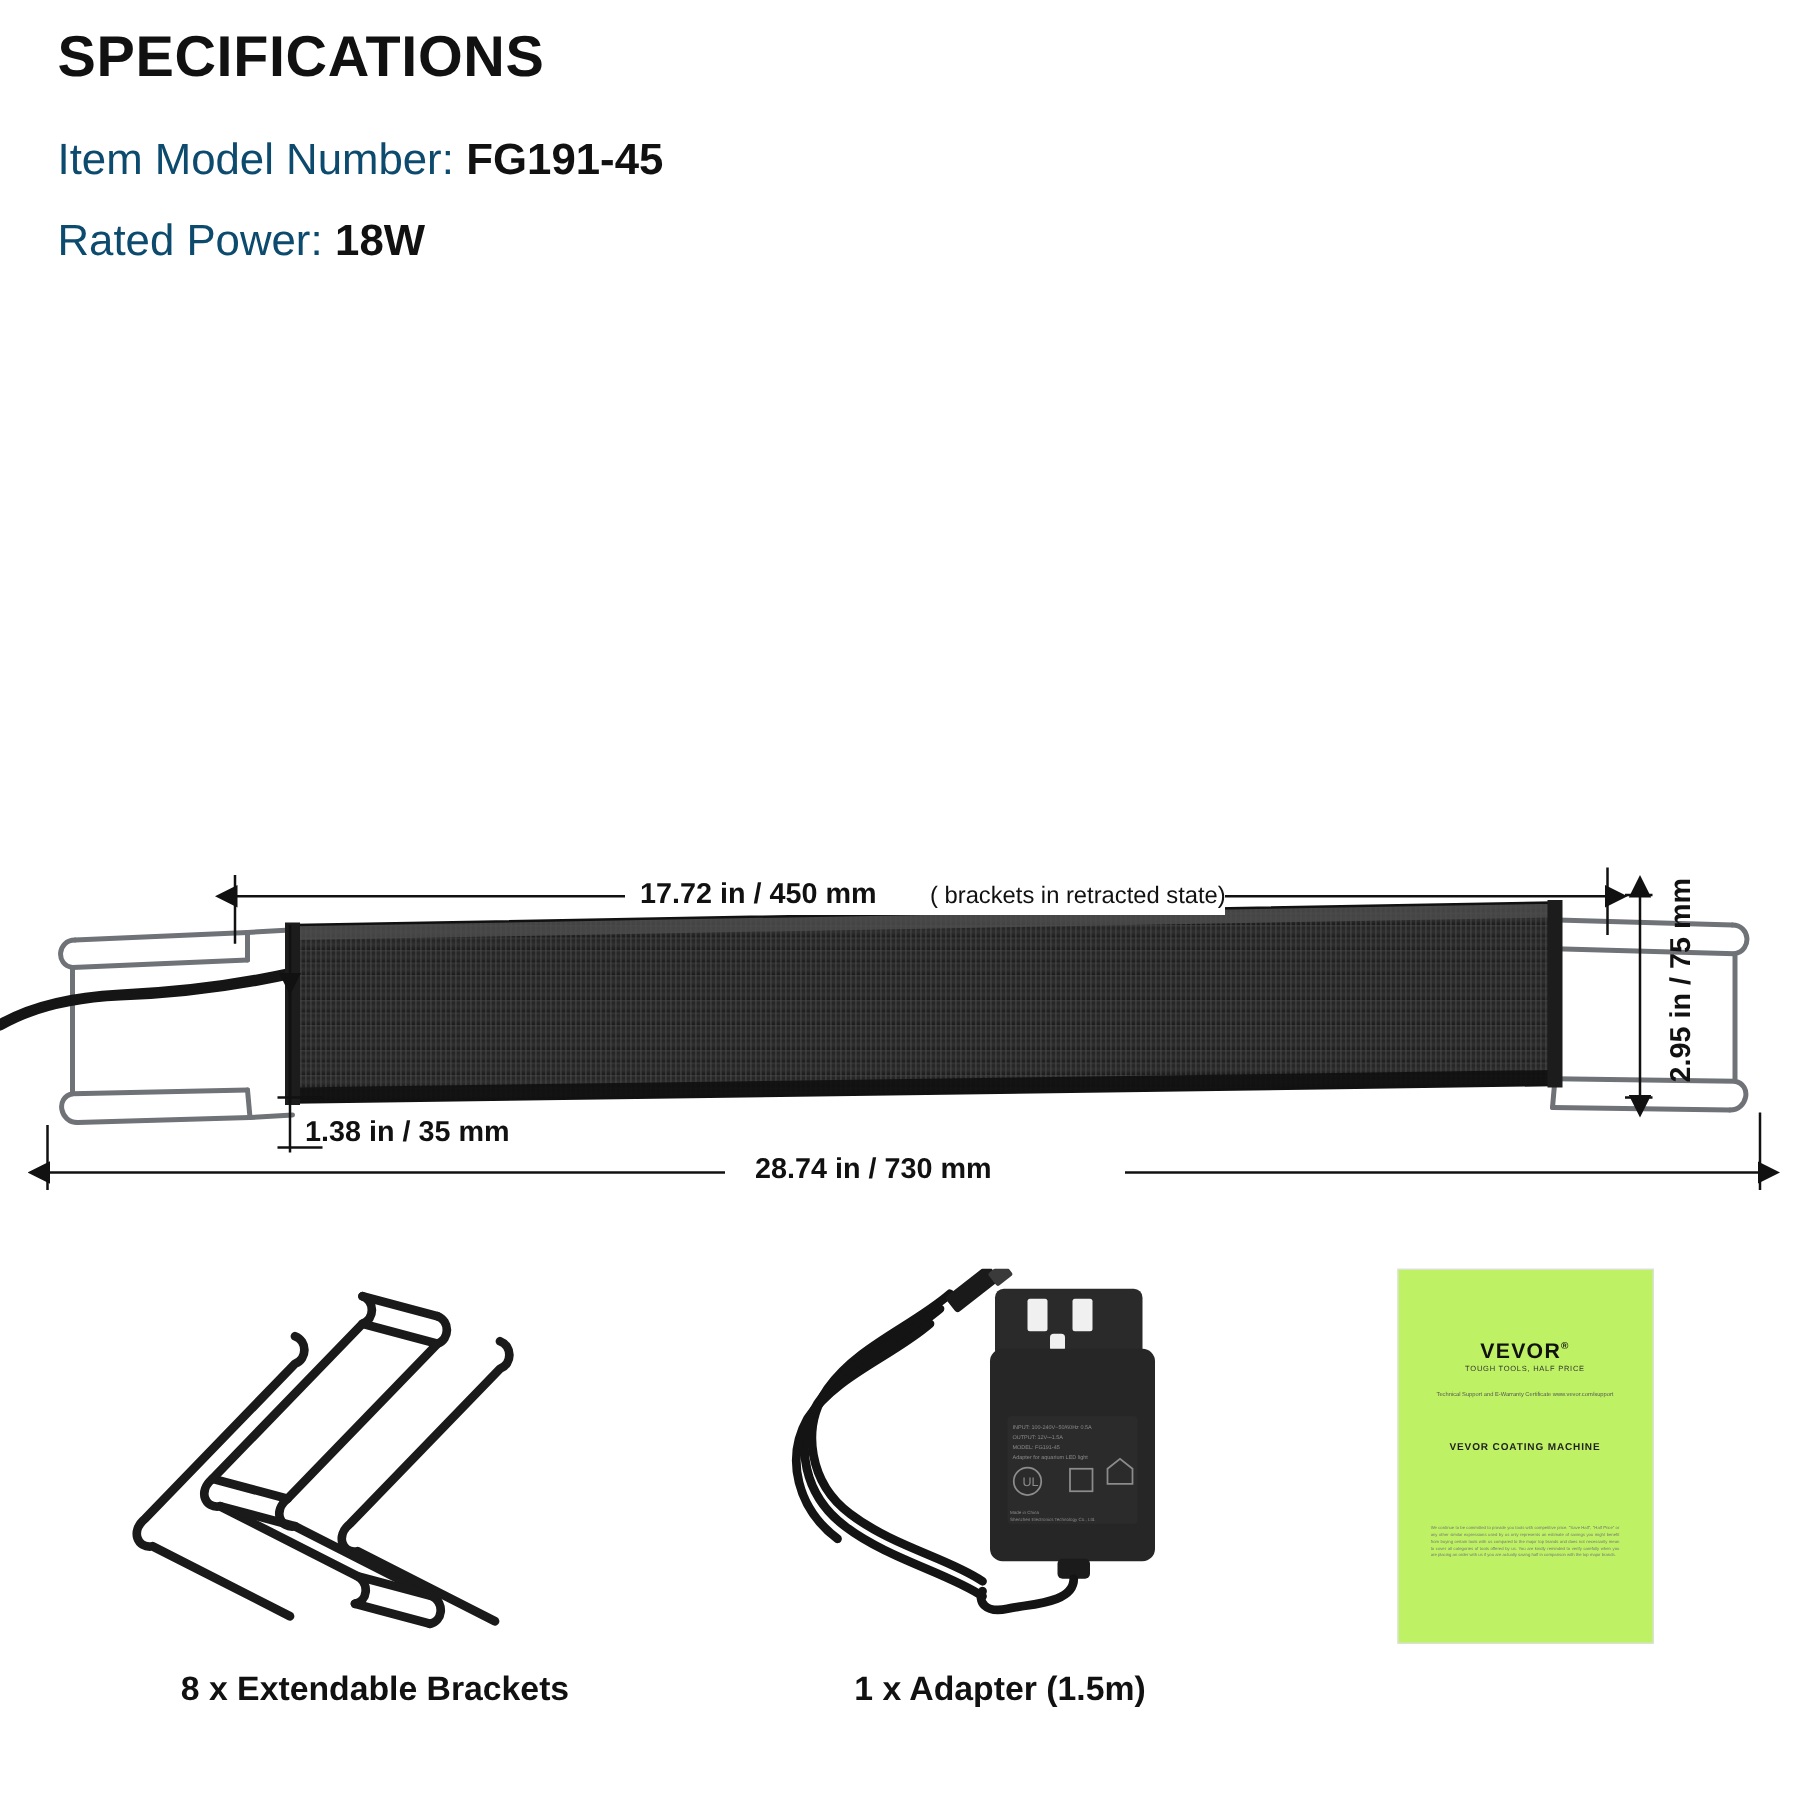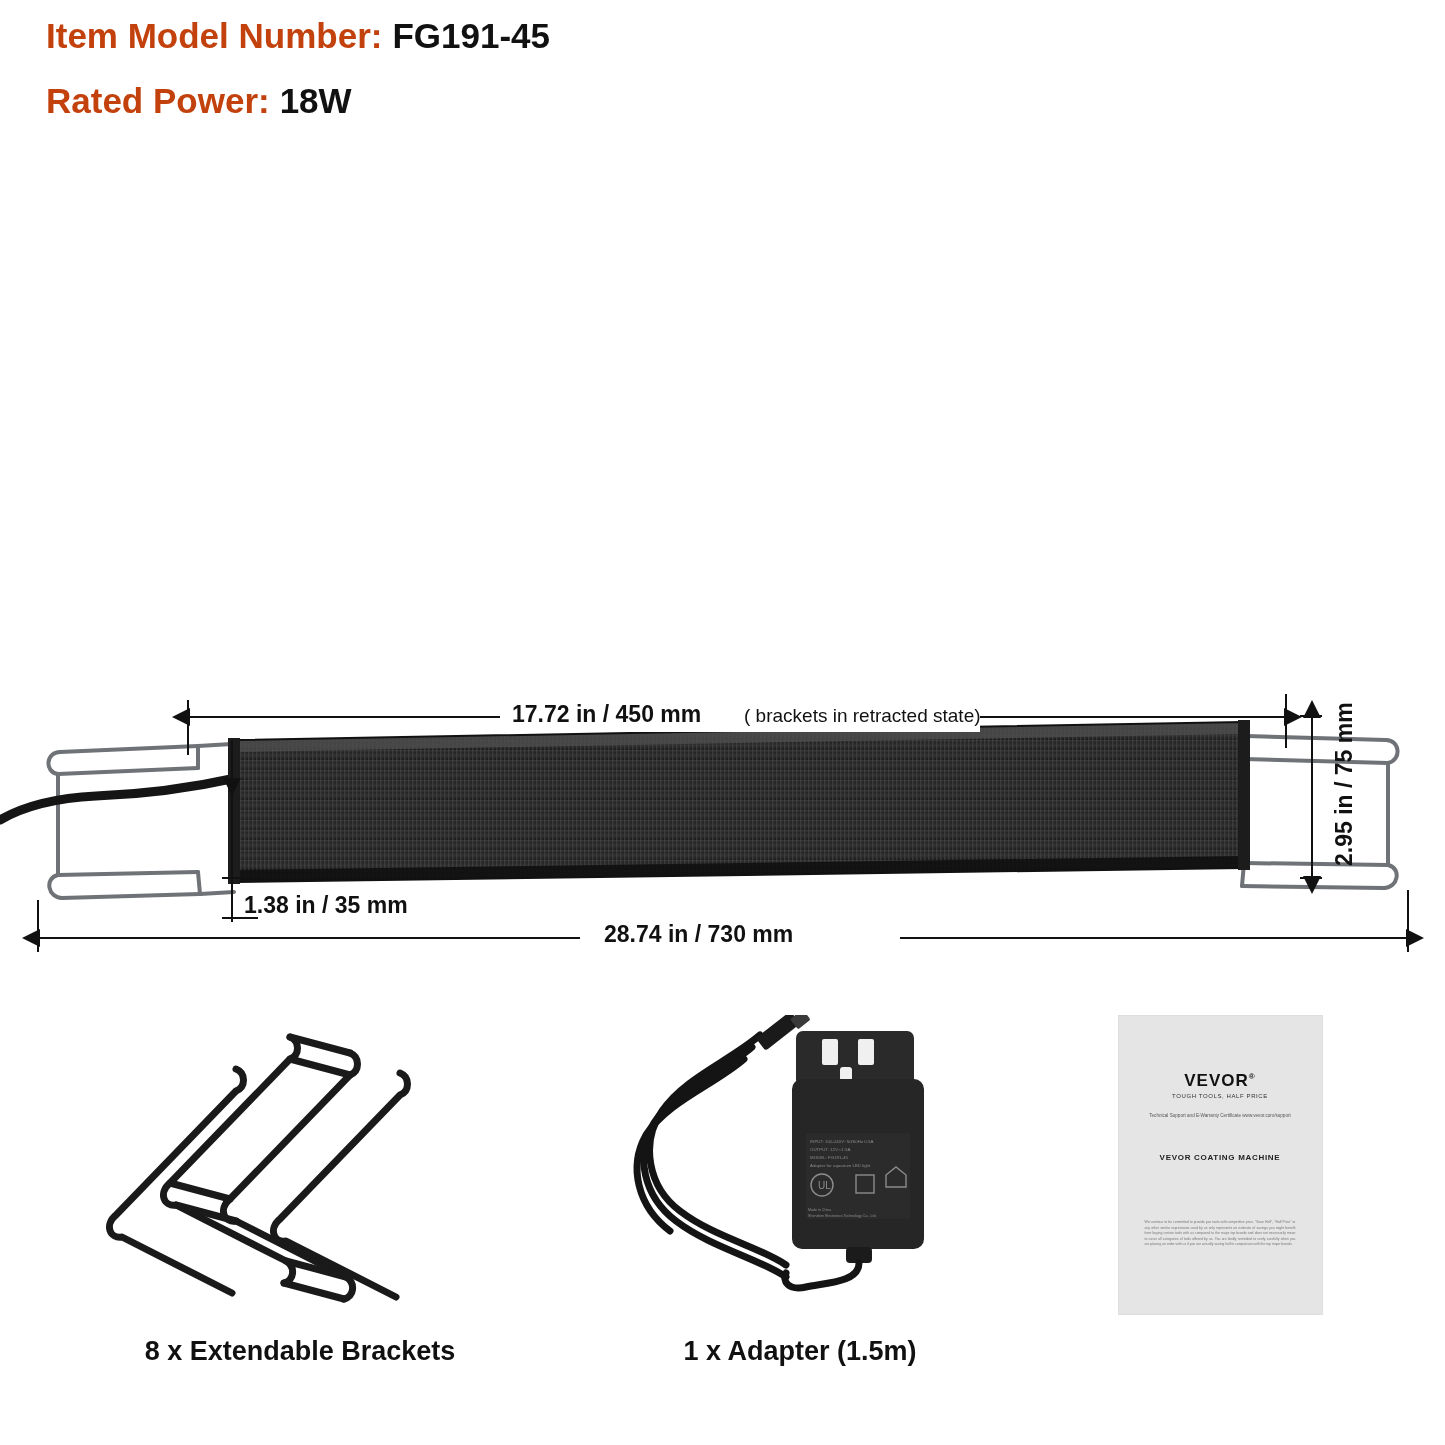--- a/index.html
+++ b/index.html
@@ -30,22 +30,22 @@
     margin: 0 0 38px 0;
     color: #111;
   }
   .spec-row {
     font-size: 35px;
     line-height: 1.0;
     margin-bottom: 30px;
     white-space: nowrap;
   }
   .spec-label {
-    font-weight: 700;
-    color: #c2410c;
+    font-weight: 400;
+    color: #0c4a6e;
   }
   .spec-value {
     font-weight: bold;
     color: #111;
     margin-left: 10px;
   }
 
   
   .diagram {
     position: absolute;
@@ -90,21 +90,21 @@
   .acc-brackets { left: 40px;  top: 0; width: 520px; }
   .acc-adapter  { left: 600px; top: 0; width: 400px; }
   .acc-manual   { left: 1020px; top: 0; width: 400px; }
 
   .acc-art { height: 330px; display: flex; align-items: center; justify-content: center; }
 
   
   .manual {
     width: 205px;
     height: 300px;
-    background: #e5e5e5;
+    background: #bef264;
     border: 1px solid #dcdee1;
     box-sizing: border-box;
     padding: 55px 16px 10px 16px;
     text-align: center;
     position: relative;
   }
   .manual-logo {
     font-size: 17px;
     font-weight: bold;
     letter-spacing: 1px;
@@ -136,20 +136,21 @@
     line-height: 1.6;
     margin-top: 58px;
     text-align: justify;
     padding: 0 10px;
   }
 </style>
 </head>
 <body>
 
 <section class="spec-section">
+  <h1 class="spec-title">SPECIFICATIONS</h1>
 
   <div class="spec-row">
     <span class="spec-label">Item Model Number:</span><span class="spec-value">FG191-45</span>
   </div>
 
   <div class="spec-row">
     <span class="spec-label">Rated Power:</span><span class="spec-value">18W</span>
   </div>
 
 

